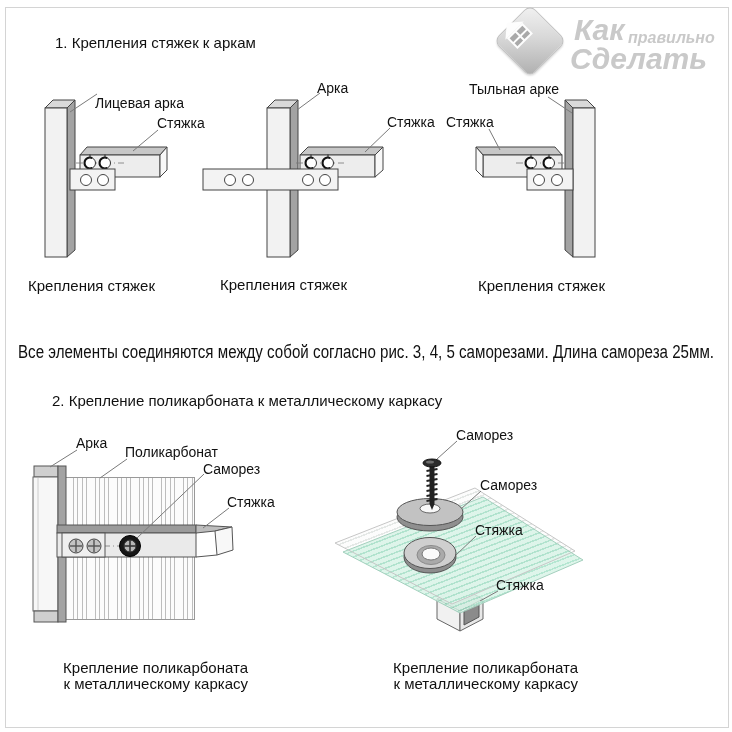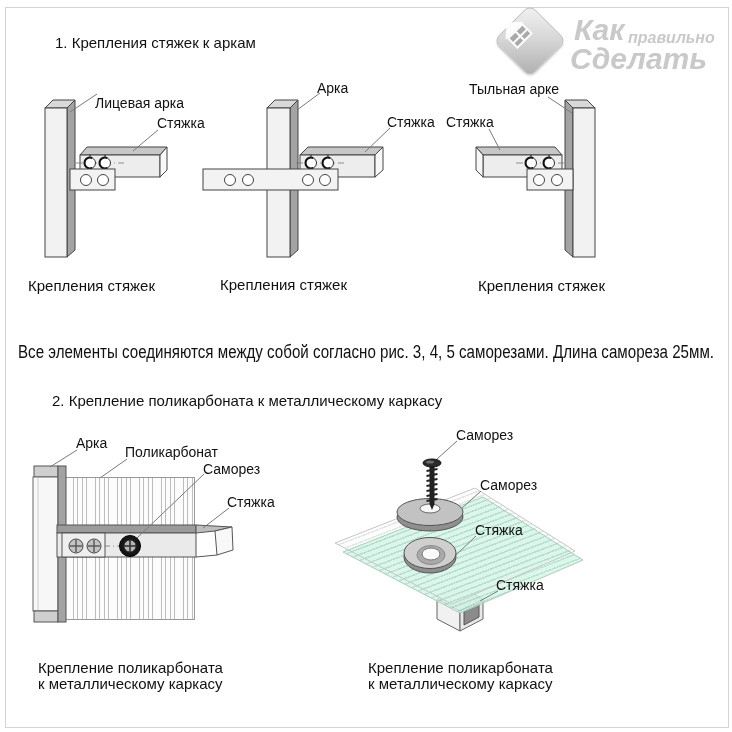--- a/index.html
+++ b/index.html
@@ -15,21 +15,21 @@
             clip-path:polygon(0px 55px,140px 0px,240px 63px,117px 116px);
             background:repeating-linear-gradient(159deg,rgba(252,252,252,0.85) 0 4px,rgba(224,228,226,0.85) 4px 5.5px);}
   #br-sheet-green{left:343px;top:497px;width:240px;height:116px;
             clip-path:polygon(0px 55px,140px 0px,240px 63px,117px 116px);
             background:repeating-linear-gradient(159deg,rgba(215,243,230,0.82) 0 4px,rgba(165,225,200,0.82) 4px 5.5px);}
   #svg-main{z-index:3;}
   .txt{position:absolute;z-index:4;white-space:nowrap;}
   .h{font-size:15px;}
   .lbl{font-size:14px;}
   .cap{font-size:15px;line-height:15.5px;text-align:left;}
-  .cap.left{text-align:left;}
+  .cap.left{text-align:right;}
   .cap span{display:block;}
   .note{font-size:18px;transform:scaleX(0.84);transform-origin:left top;width:850px;}
   
   #logo{position:absolute;left:490px;top:5px;width:242px;height:78px;z-index:4;}
   #logo .diamond{position:absolute;left:14px;top:10px;width:50px;height:50px;
      transform:rotate(45deg);border-radius:8px;border:1px solid #c0c0c0;
      background:linear-gradient(135deg,#f2f2f2 0%,#d8d8d8 45%,#aeaeae 100%);
      box-shadow:1px 1px 2px rgba(0,0,0,.15);}
   #logo .house{position:absolute;left:13px;top:14px;transform:rotate(-45deg);}
   #logo .roof{width:0;height:0;border-left:13px solid transparent;border-right:13px solid transparent;

